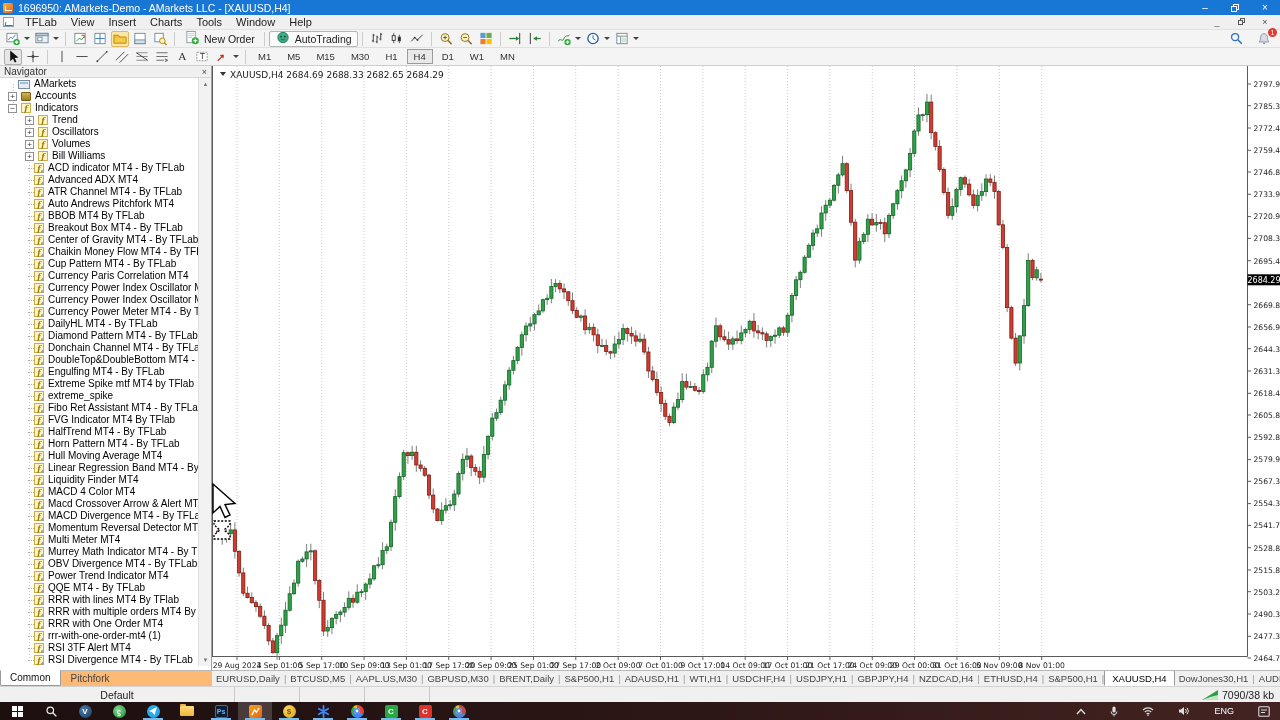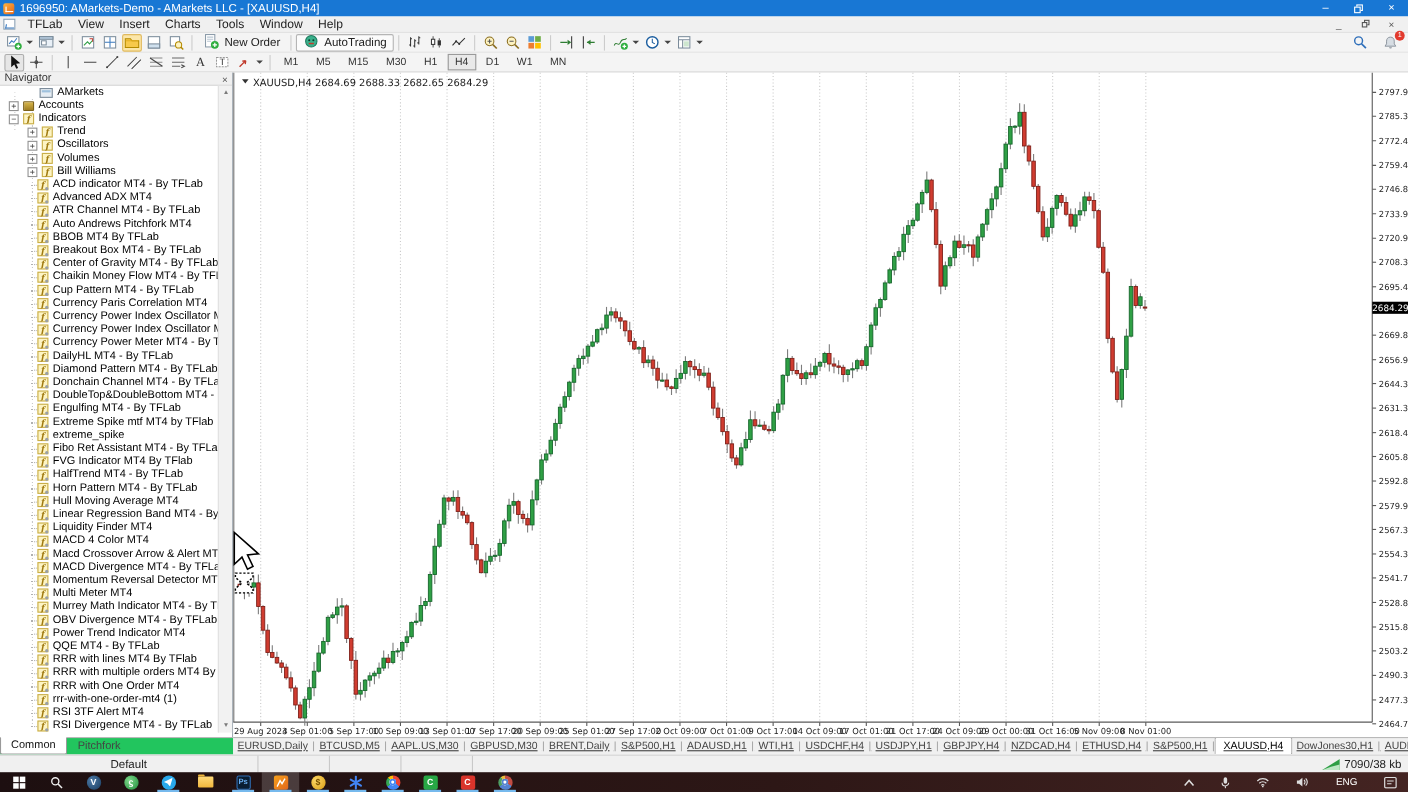--- a/index.html
+++ b/index.html
@@ -58,39 +58,39 @@
   .plusbox { width:9px; height:9px; border:1px solid #919191; background:#fff; font-size:8px; line-height:7px; text-align:center; color:#333; flex:none; }
   .ficon { width:10px; height:10px; background:#fdf4c3; border:1px solid #c9ae4a; color:#a07a10; font:italic bold 8px "DejaVu Serif",serif; text-align:center; line-height:9px; flex:none; position:relative; }
   .ficon.custom::after { content:""; position:absolute; right:-1px; bottom:-1px; width:3px; height:3px; background:#9aa0a6; border-radius:50%; }
   .acct-icon { width:10px; height:9px; background:linear-gradient(#d8b64a,#9f7e22); border:1px solid #7c611a; border-radius:1px; flex:none; }
   .server-icon { width:12px; height:9px; background:#e6edf3; border:1px solid #7d8c9a; flex:none; position:relative; }
   .server-icon::after { content:""; position:absolute; left:1px; top:1px; right:1px; height:2px; background:#9fc1dd; }
   .dashline { width:6px; height:1px; border-top:1px dotted #b0b0b0; flex:none; }
   #nav-scrollbar { position:absolute; right:0; top:12px; width:13px; height:588px; background:#f2f2f2; border-left:1px solid #e0e0e0; }
   .scroll-arrow { position:absolute; left:0; width:13px; height:12px; text-align:center; font-size:6px; color:#7b7b7b; line-height:12px; }
   
-  #nav-tabs { position:absolute; left:0; top:670px; width:212px; height:16px; background:#22c55e; border-top:1px solid #b9b9b9; display:flex; align-items:flex-start; font-size:10px; color:#444; }
+  #nav-tabs { position:absolute; left:0; top:670px; width:212px; height:16px; background:#fdba74; border-top:1px solid #b9b9b9; display:flex; align-items:flex-start; font-size:10px; color:#444; }
   #nav-tab-active { background:#fff; border:1px solid #9a9a9a; border-top:1px solid #fff; margin-top:-1px; padding:1px 9px 2px 9px; border-radius:0 0 2px 2px; color:#111; }
   #nav-tab-fav { padding:2px 10px; }
 
   
   #chart { position:absolute; left:212px; top:66px; width:1068px; height:604px; background:#fff; display:block; }
   .grid { stroke:#cbcbcb; stroke-dasharray:1 2; stroke-width:1; }
   .frame { stroke:#5a5a5a; stroke-width:1; }
   .tickln { stroke:#5a5a5a; stroke-width:1; }
   .plabel { font-size:7.6px; fill:#222; font-family:"DejaVu Sans",sans-serif; }
   .tlab { font-size:7.6px; fill:#222; font-family:"DejaVu Sans",sans-serif; }
   .ohlc { font-size:9px; fill:#1a1a1a; font-family:"DejaVu Sans",sans-serif; }
   .wick { stroke-width:1; }
   .tagtxt { font-size:8px; font-family:"DejaVu Sans",sans-serif; }
 
   #cursor-overlay { position:absolute; left:208px; top:482px; width:36px; height:58px; pointer-events:none; }
 
   
-  #symbol-tabs { position:absolute; left:212px; top:670px; width:1068px; height:16px; background:#f0f0f0; border-top:1px solid #b9b9b9; display:flex; align-items:center; font-size:9.5px; color:#444; overflow:hidden;text-decoration:underline; }
+  #symbol-tabs { position:absolute; left:212px; top:670px; width:1068px; height:16px; background:#f0f0f0; border-top:1px solid #b9b9b9; display:flex; align-items:center; font-size:9.5px; color:#444; overflow:hidden; }
   .stab { padding:0 4px; white-space:nowrap; }
   .stab-sep { color:#9a9a9a; }
   .stab.active { background:#fff; border:1px solid #9a9a9a; border-bottom:1px solid #fff; height:16px; line-height:15px; margin-top:-2px; color:#000; padding:0 7px; border-radius:2px 2px 0 0; }
 
   
   #statusbar { position:absolute; left:0; top:686px; width:1280px; height:16px; background:#f0f0f0; border-top:1px solid #d2d2d2; display:flex; align-items:center; font-size:10.5px; color:#222; }
   .sb-cell { height:100%; display:flex; align-items:center; border-right:1px solid #c9c9c9; padding:0 6px; }
   #sb-help { flex:0 0 700px; border-right:1px solid #c9c9c9; padding-left:4px; height:100%; display:flex; align-items:center; }
   #sb-profile { flex:0 0 235px; justify-content:center; }
   .sb-empty { flex:0 0 65px; }
@@ -398,21 +398,21 @@
       <span class="tf-btn">MN</span>
     </div>
 </div>
 
 <div id="navigator">
   <div id="nav-header">
     <span>Navigator</span>
     <span id="nav-close">×</span>
   </div>
   <div id="nav-tree">
-      <div class="nav-row" style="padding-left: 36px;">
+      <div class="nav-row" style="padding-left: 18px;">
         <span class="server-icon"></span>
         <span style="width:4px;flex:none;"></span>
         <span>AMarkets</span>
       </div>
       <div class="nav-row" style="padding-left: 8px;">
         <span class="plusbox">+</span>
         <span style="width:4px;flex:none;"></span>
         <span class="acct-icon"></span>
         <span style="width:4px;flex:none;"></span>
         <span>Accounts</span>

